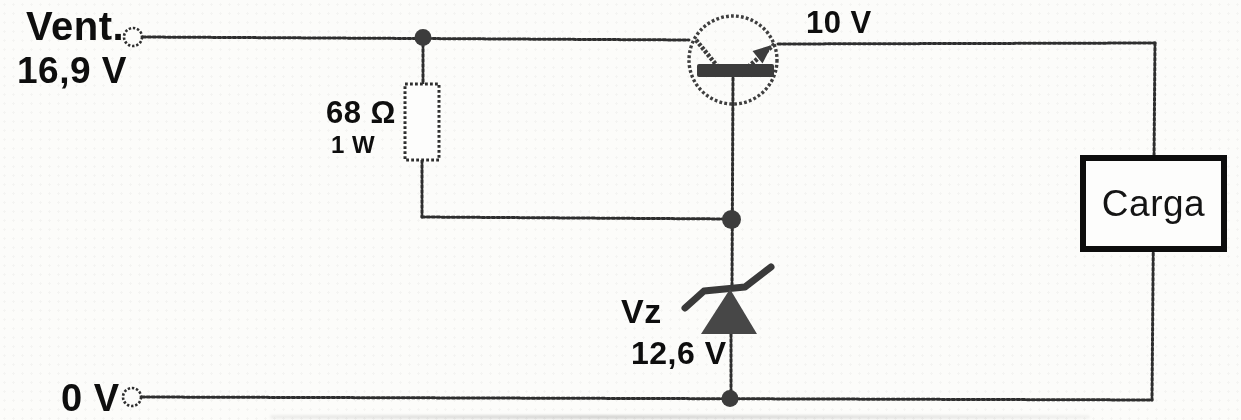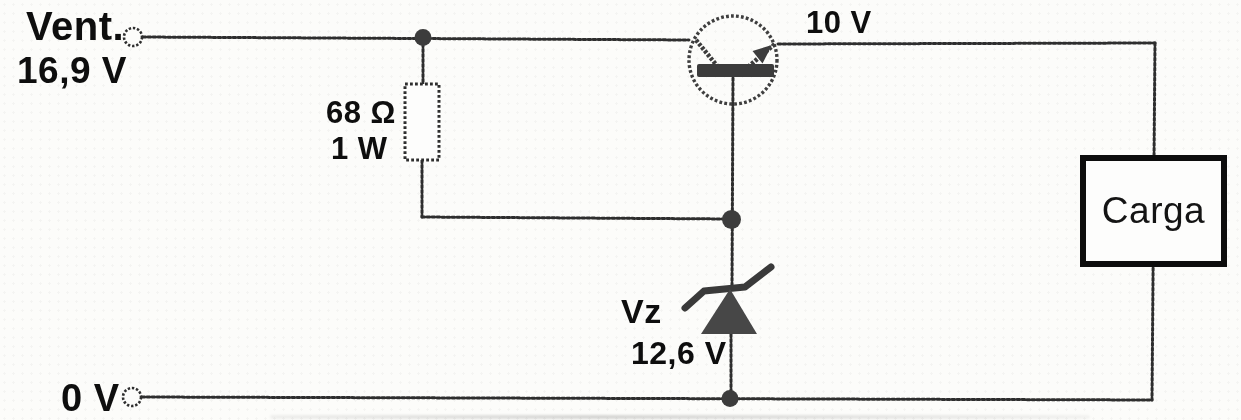--- a/index.html
+++ b/index.html
@@ -26,31 +26,31 @@
     position: absolute;
     font-weight: 700;
     color: #0e0e0e;
     white-space: nowrap;
     line-height: 1;
     letter-spacing: 0.5px;
   }
   .lbl-vent        { left: 26px;  top: 6px;   font-size: 40px; }
   .lbl-vin         { left: 17px;  top: 52px;  font-size: 37px; }
   .lbl-rval        { left: 326px; top: 97px;  font-size: 31px; text-align: right; }
-  .lbl-rpow        { left: 331px; top: 133px; font-size: 31px; }
+  .lbl-rpow        { left: 331px; top: 133px; font-size: 24px; }
   .lbl-vout        { left: 806px; top: 7px;   font-size: 31px; }
   .lbl-vzname      { left: 621px; top: 294px; font-size: 34px; }
   .lbl-vzval       { left: 596px; top: 337px; font-size: 32px; margin-left: 35px; }
   .lbl-gnd         { left: 61px;  top: 379px; font-size: 38px; }
   .load-box {
     position: absolute;
     left: 1080px;
     top: 155px;
     width: 147px;
-    height: 112px;
+    height: 97px;
     box-sizing: border-box;
     border: 6px solid #0d0d0d;
     background: #fdfdfc;
     display: flex;
     align-items: center;
     justify-content: center;
   }
   .load-text {
     font-size: 37px;
     font-weight: 400;

